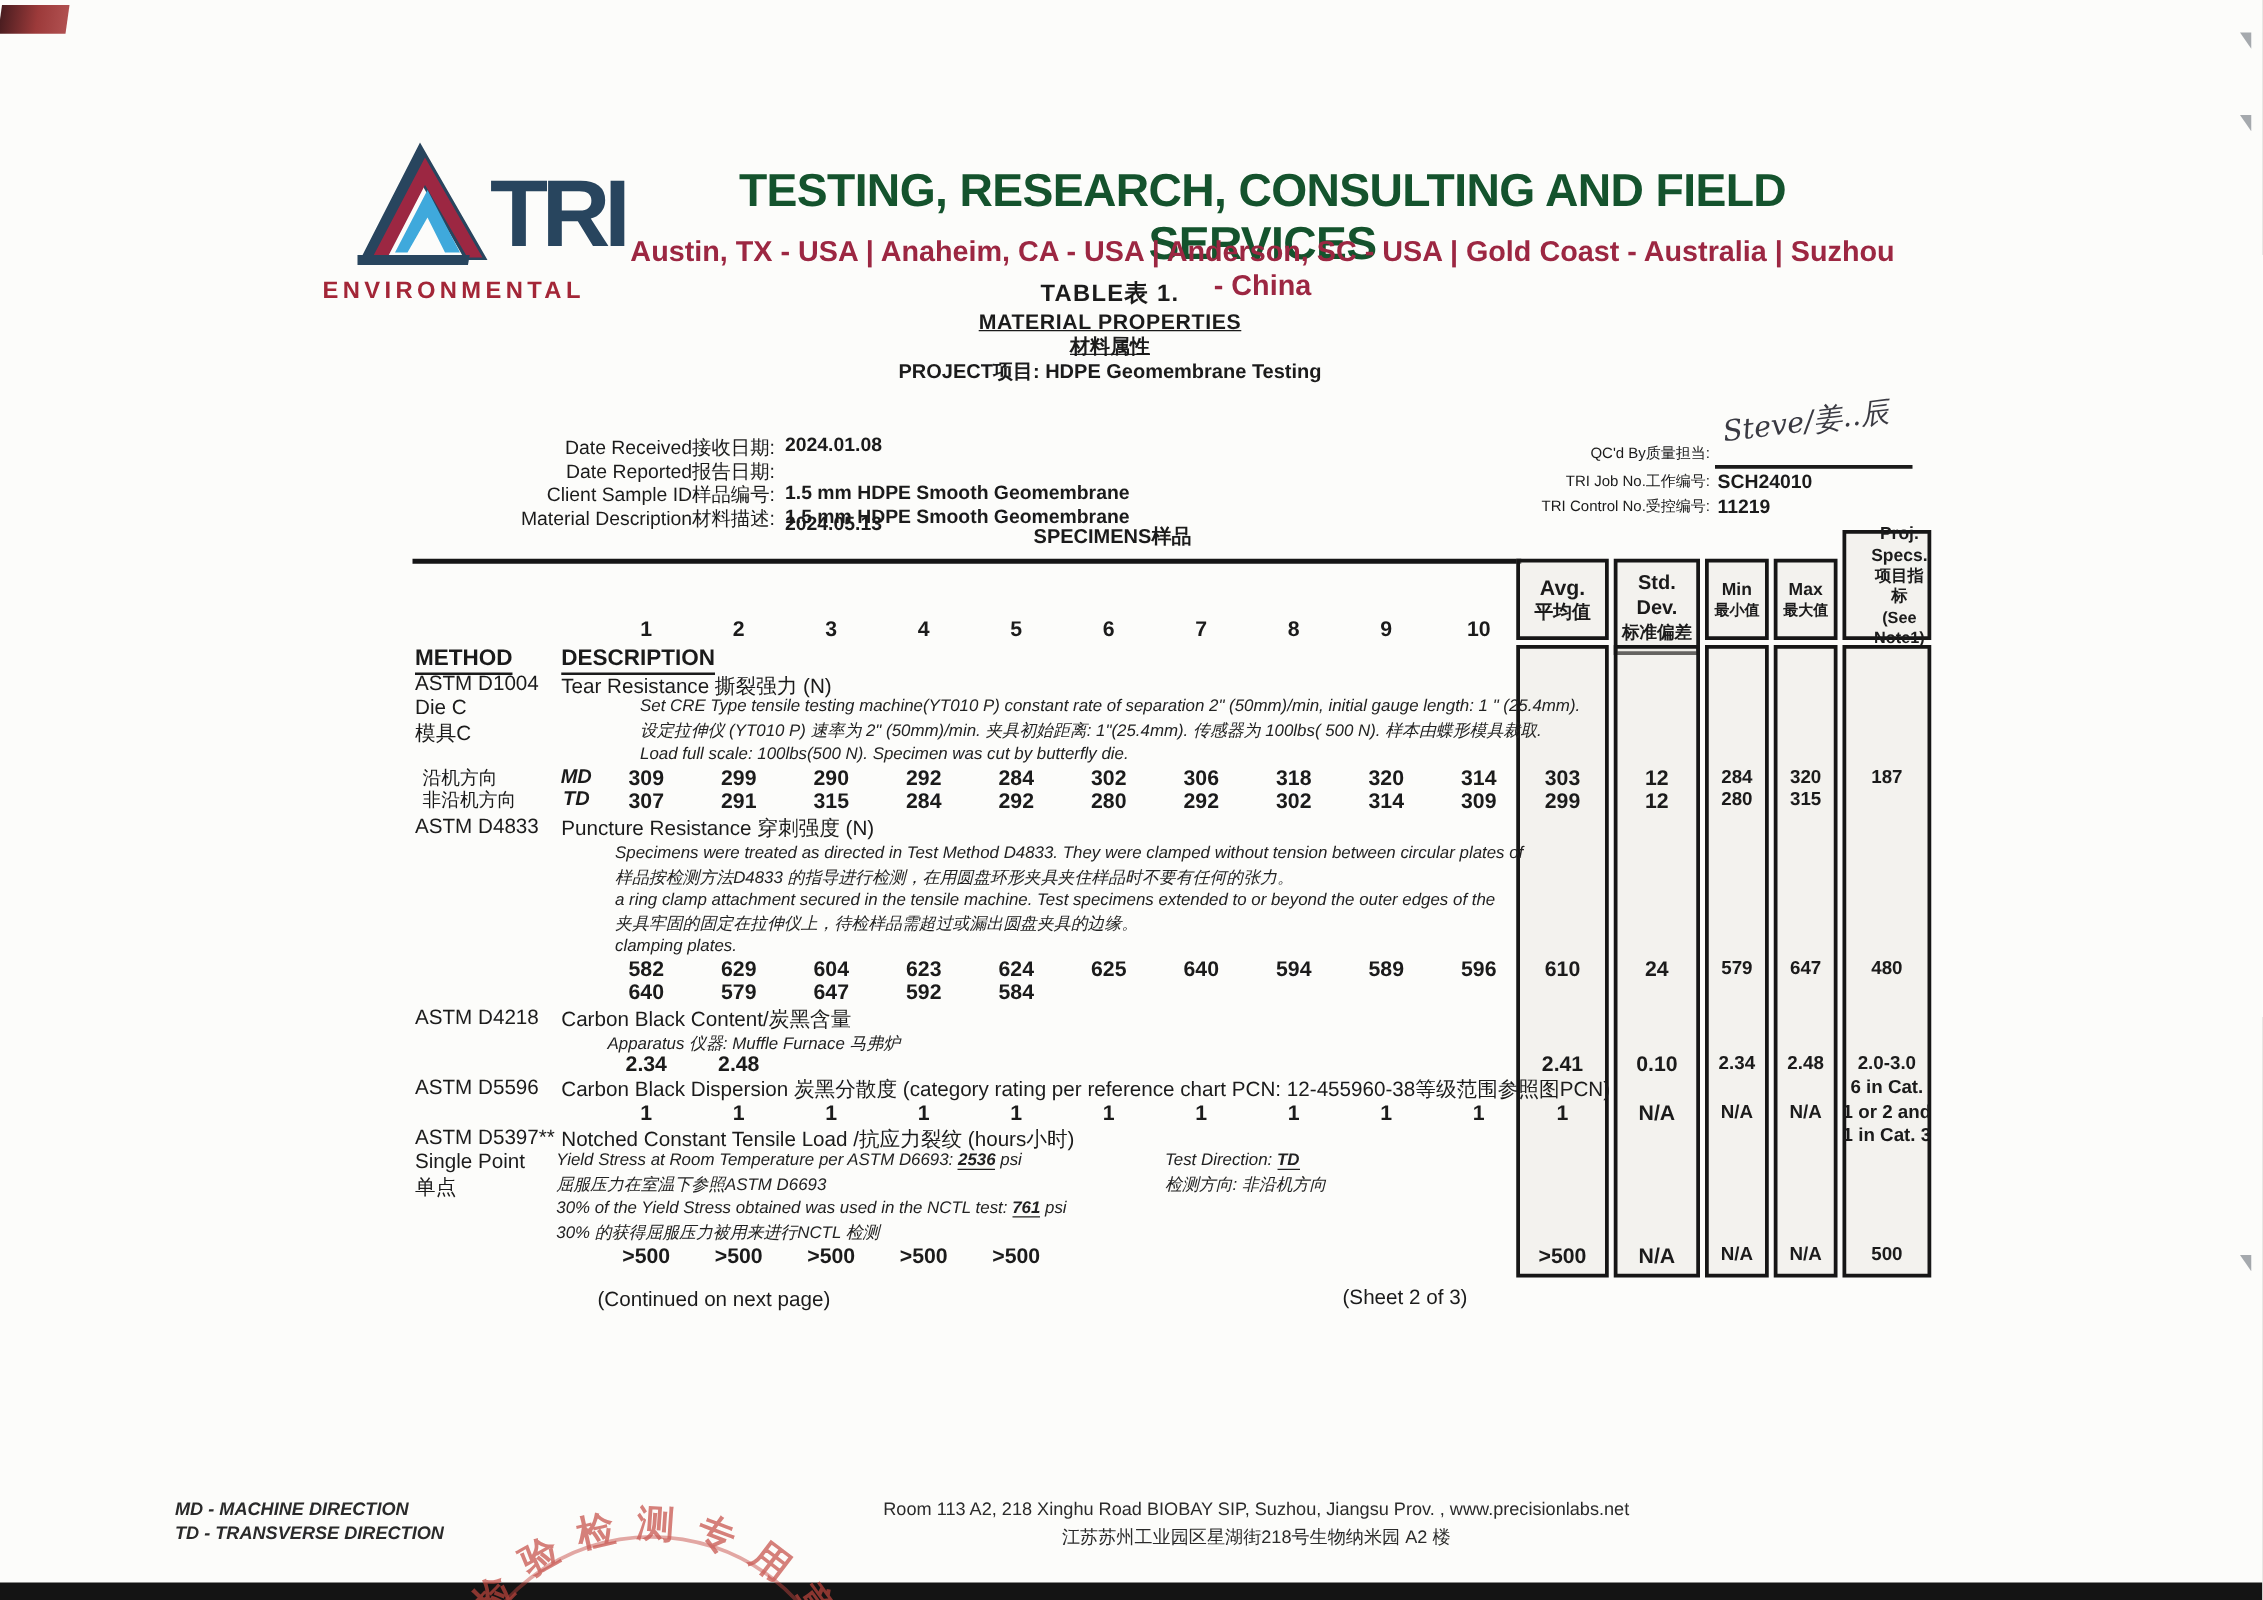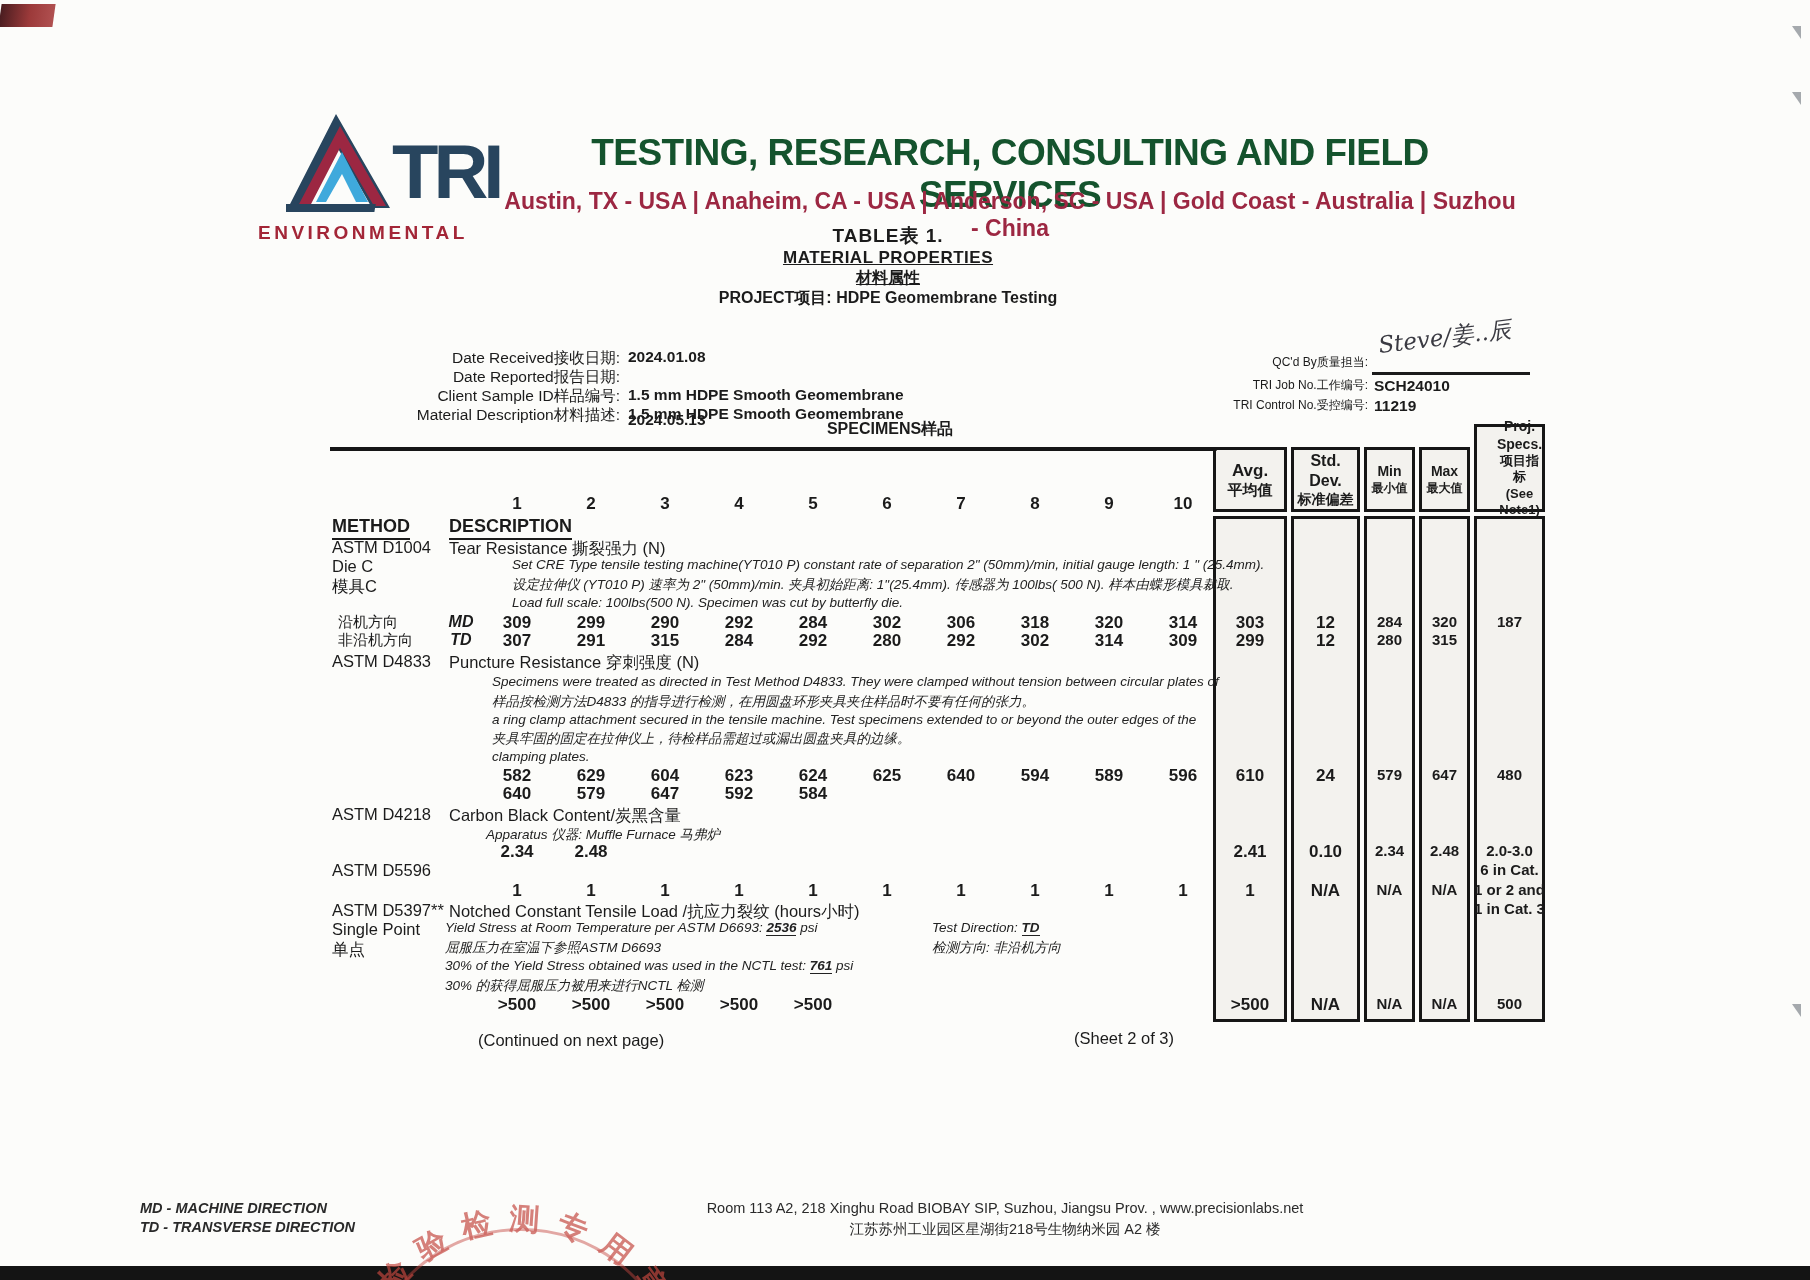--- a/index.html
+++ b/index.html
@@ -123,21 +123,21 @@
   <div class="mr-label" style="top:397px;">TRI Control No.受控编号:</div>
   <div class="mr-value" style="top:397px;">11219</div>
 
   <div class="spnm">SPECIMENS样品</div>
   <div class="hline" style="left:330px;top:447px;width:887px;height:3.5px;"></div>
 
   <div class="box" style="left:1213px;top:447px;width:74px;height:65px;">
     <b style="font-size:17px;">Avg.</b>
     <b style="font-size:15px;">平均值</b>
   </div>
-  <div class="box" style="left:1291px;top:447px;width:69px;height:65px;">
+  <div class="box" style="left:1291px;top:447px;width:69px;height:77px;">
     <b style="font-size:16px;">Std. Dev.</b>
     <b style="font-size:14px;">标准偏差</b>
   </div>
   <div class="box" style="left:1364px;top:447px;width:51px;height:65px;">
     <b style="font-size:14px;">Min</b>
     <b style="font-size:12px;">最小值</b>
   </div>
   <div class="box" style="left:1419px;top:447px;width:51px;height:65px;">
     <b style="font-size:14px;">Max</b>
     <b style="font-size:12px;">最大值</b>
@@ -295,20 +295,21 @@
       </div>
     <span class="st st-avg">2.41</span>
     <span class="st st-std">0.10</span>
     <span class="st st-min">2.34</span>
     <span class="st st-max">2.48</span>
     <span class="st st-spec">2.0-3.0</span>
   </div>
 
   <div class="row" style="top:861px;">
     <span class="meth">ASTM D5596</span>
+    <span class="desc">Carbon Black Dispersion  炭黑分散度 (category rating per reference chart PCN: 12-455960-38等级范围参照图PCN)</span>
     <span class="st st-spec">6 in Cat.</span>
   </div>
   <div class="row" style="top:881px;">
     <div class="cells">
         <span class="vc">1</span>
         <span class="vc">1</span>
         <span class="vc">1</span>
         <span class="vc">1</span>
         <span class="vc">1</span>
         <span class="vc">1</span>

